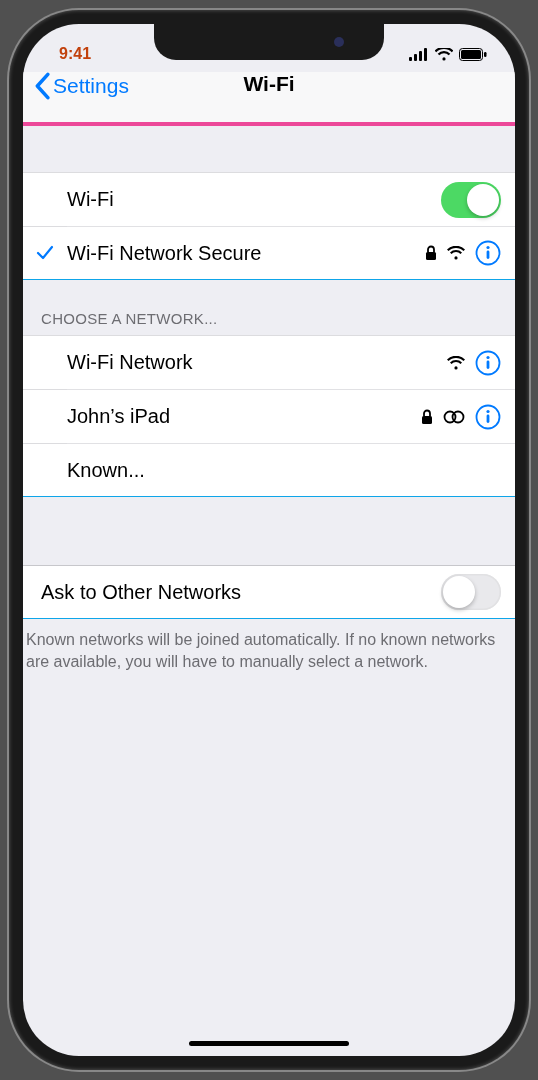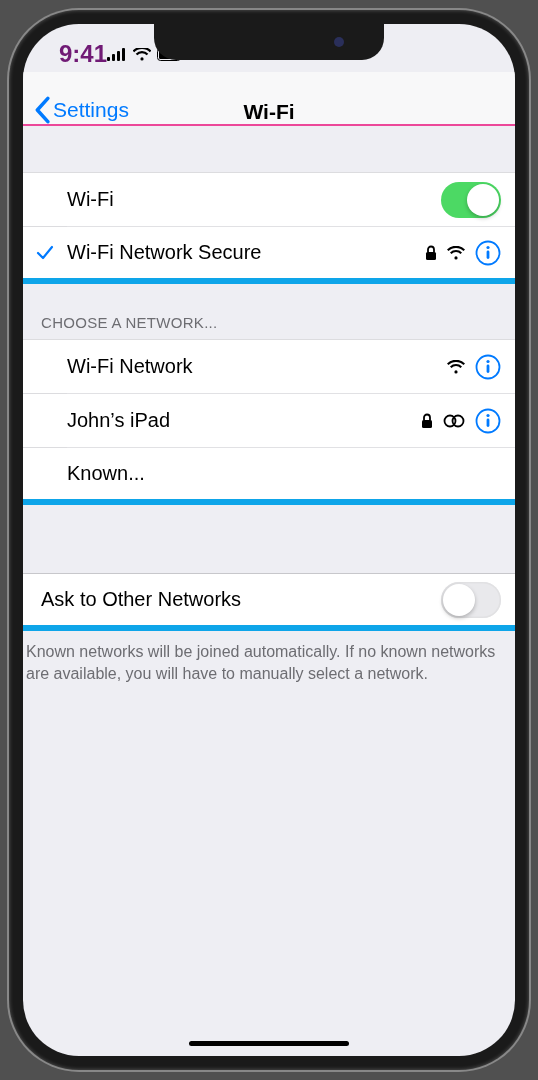--- a/index.html
+++ b/index.html
@@ -42,32 +42,33 @@
       display:flex;
       align-items:center;
       justify-content:flex-end;
       padding-right:40px;
     }
     .notch-dot{width:10px;height:10px;border-radius:50%;background:#2a2f5a;}
     .status-bar {
       height: 48px;
       display: flex;
       align-items: center;
+      justify-content: space-between;
       padding: 12px 28px 0 36px;
       font-weight: 600;
-      font-size: 24px;
-      color: #701a75;
+      font-size: 16px;
+      color: #c2410c;
     }
     .status-right { display: flex; align-items: center; gap: 6px; }
     .nav-bar {
       height: 54px;
       display: flex;
-      align-items: flex-end;
+      align-items: flex-start;
       padding: 0 8px;
-      border-bottom: 2px solid #ec4899;
+      border-bottom: 4px solid #ec4899;
       background: #f8f8f9;
       position: relative;
     }
     .nav-back {
       display: flex;
       align-items: center;
       color: #007aff;
       font-size: 21px;
     }
     .nav-title {
@@ -89,21 +90,21 @@
     .cell {
       min-height: 54px;
       background: #fff;
       border-top: 1px solid #dcdcdf;
       display: flex;
       align-items: center;
       font-size: 20px;
       color: #000;
       position: relative;
     }
-    .cell.last { border-bottom: 6px solid #0ea5e9; }
+    .cell.last { border-bottom: 1px solid #0ea5e9; }
     .cell .lead { width: 44px; display:flex; justify-content:center; color:#007aff; }
     .cell .label { flex: 1; padding: 14px 0; }
     .cell .label.indent { margin-left: 44px; }
     .cell .accessories { display:flex; align-items:center; gap:10px; padding-right: 14px; }
     .cell .inset-sep{position:absolute;left:44px;right:0;top:-1px;height:1px;background:#fff;}
     .cell .inset-sep.line{background:#e1e1e4;}
     .footer-text {
       padding: 10px 3px;
       font-size: 16px;
       color: #6d6d72;

